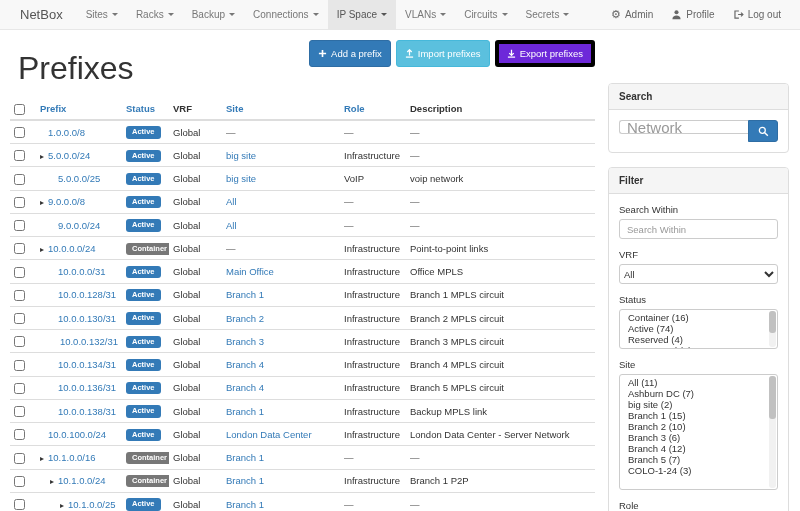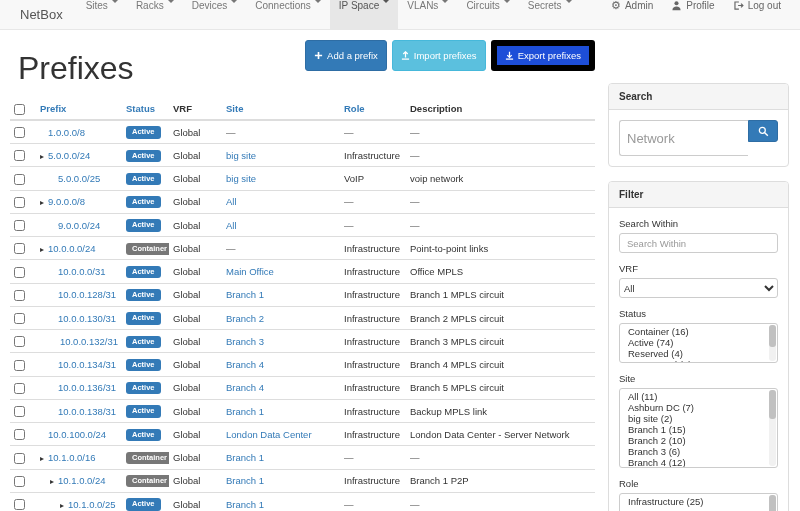--- a/index.html
+++ b/index.html
@@ -8,21 +8,21 @@
     width:800px; height:511px; overflow:hidden;
     font-family:"Liberation Sans", sans-serif;
     font-size:10px; color:#333; background:#fff;
   }
   
   .navbar { height:30px; background:#f8f8f8; border-bottom:1px solid #e7e7e7;
             display:flex; align-items:stretch; }
   .brand { display:flex; align-items:center; padding:0 14px 0 20px;
            font-size:13px; color:#555; text-decoration:none; }
   .nav-list { display:flex; align-items:stretch; }
-  .nav-item { display:flex; padding:0 9px; color:#777;
+  .nav-item { display:flex; align-items:center; padding:0 9px; color:#777;
               font-size:10px; cursor:pointer; white-space:nowrap; }
   .nav-item.active { background:#e7e7e7; color:#555; }
   .caret { display:inline-block; margin-left:4px; border-top:3px solid;
            border-left:3px solid transparent; border-right:3px solid transparent; }
   .nav-right { margin-left:auto; display:flex; align-items:stretch; padding-right:10px; }
   .nav-right .nav-item { gap:4px; color:#666; }
   .gear-glyph { font-size:11px; line-height:1; }
   
   .content { display:flex; padding:8px 10px 0 10px; gap:13px; }
   .main { width:585px; flex:0 0 585px; }
@@ -47,23 +47,23 @@
   .badge { display:inline-block; padding:2px 6px; font-size:7.5px; font-weight:bold;
            color:#fff; border-radius:3px; line-height:1.1; }
   .dash { color:#666; }
   input[type="checkbox"] { width:11px; height:11px; margin:0; vertical-align:middle; }
   
   .panel { border:1px solid #ddd; border-radius:4px; margin-bottom:14px; background:#fff; }
   .panel-heading { background:#f5f5f5; border-bottom:1px solid #ddd; padding:7px 10px;
                    font-weight:bold; font-size:10px; border-radius:3px 3px 0 0; color:#333; }
   .panel-body { padding:10px; }
   .input-group { display:flex; }
-  .input-group input { flex:1; min-width:0; height:36px; border:1px solid #ccc;
+  .input-group input { flex:1; min-width:0; height:14px; border:1px solid #ccc;
                        border-right:none; border-radius:3px 0 0 3px; padding:0 7px;
-                       font-size:13px; color:#555; font-family:"Liberation Sans", sans-serif; }
+                       font-size:15px; color:#555; font-family:"Liberation Sans", sans-serif; }
   .input-group input::placeholder, .text-input::placeholder { color:#999; }
   .search-btn { width:30px; height:22px; background:#337ab7; border:1px solid #2e6da4;
                 border-radius:0 3px 3px 0; display:flex; align-items:center;
                 justify-content:center; cursor:pointer; }
   .filter-label { display:block; margin:10px 0 4px; font-size:9.5px; color:#333; }
   .filter-label:first-child { margin-top:0; }
   .text-input { width:100%; height:20px; border:1px solid #ccc; border-radius:3px;
                 padding:0 7px; font-size:9.5px; color:#555;
                 font-family:"Liberation Sans", sans-serif; }
   select.vrf-select { width:100%; height:20px; border:1px solid #ccc; border-radius:3px;
@@ -85,21 +85,21 @@
   <div class="nav-list" id="nav-list">
       <div class="nav-item">
         <span>Sites</span>
         <span class="caret"></span>
       </div>
       <div class="nav-item">
         <span>Racks</span>
         <span class="caret"></span>
       </div>
       <div class="nav-item">
-        <span>Devices</span>
+        <span>Backup</span>
         <span class="caret"></span>
       </div>
       <div class="nav-item">
         <span>Connections</span>
         <span class="caret"></span>
       </div>
       <div class="nav-item active">
         <span>IP Space</span>
         <span class="caret"></span>
       </div>
@@ -150,21 +150,21 @@
             </svg>
             <span>Add a prefix</span>
           </button>
           <button class="btn" style="background:#5bc0de;border:1px solid #46b8da">
             <svg width="9" height="9" viewBox="0 0 10 10">
               <path d="M5 7.2 V1 M2.5 3.4 L5 0.9 L7.5 3.4" fill="none" stroke="#fff" stroke-width="1.4"></path>
               <path d="M1 9 H9" stroke="#fff" stroke-width="1.4"></path>
             </svg>
             <span>Import prefixes</span>
           </button>
-          <button class="btn" style="background:#1d4ed8;border:6px solid #000000">
+          <button class="btn" style="background:#6d28d9;border:4px solid #000000">
             <svg width="9" height="9" viewBox="0 0 10 10">
               <path d="M5 0.8 V7 M2.5 4.6 L5 7.1 L7.5 4.6" fill="none" stroke="#fff" stroke-width="1.4"></path>
               <path d="M1 9 H9" stroke="#fff" stroke-width="1.4"></path>
             </svg>
             <span>Export prefixes</span>
           </button>
         </div>
     </div>
 
     <table class="prefix-table">
@@ -479,21 +479,21 @@
           <div class="ms-track">
               <div class="ms-thumb" style="height:62%"></div>
             </div>
         <div class="opt">Container (16)</div>
             <div class="opt">Active (74)</div>
             <div class="opt">Reserved (4)</div>
             <div class="opt">Deprecated (1)</div>
           </div>
 
         <label class="filter-label">Site</label>
-        <div class="multiselect" id="site-select" style="height:80px">
+        <div class="multiselect" id="site-select" style="height:116px">
           <div class="ms-track">
               <div class="ms-thumb" style="height:38%"></div>
             </div>
         <div class="opt">All (11)</div>
             <div class="opt">Ashburn DC (7)</div>
             <div class="opt">big site (2)</div>
             <div class="opt">Branch 1 (15)</div>
             <div class="opt">Branch 2 (10)</div>
             <div class="opt">Branch 3 (6)</div>
             <div class="opt">Branch 4 (12)</div>

